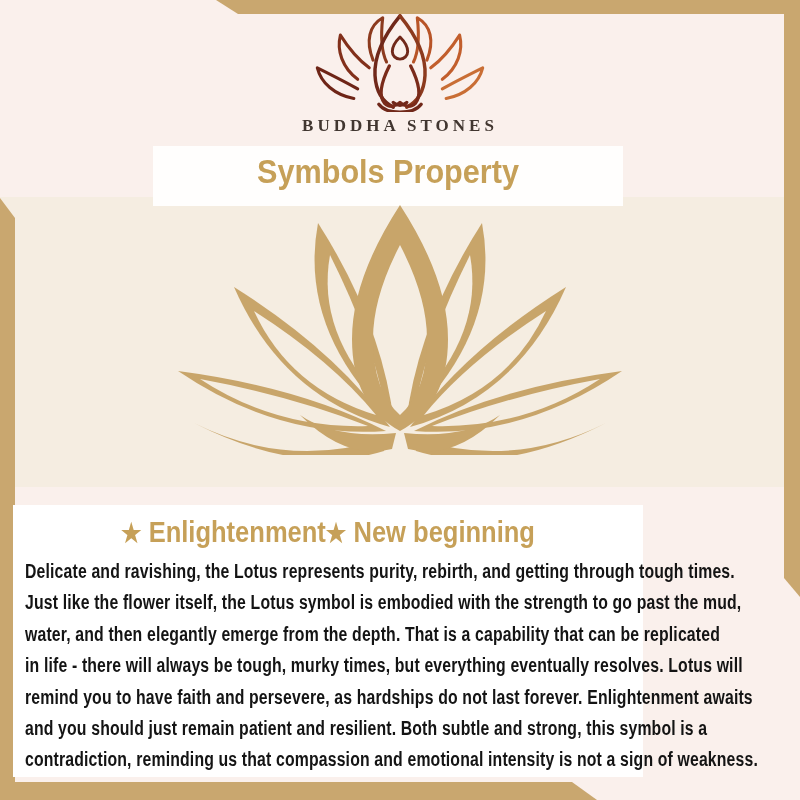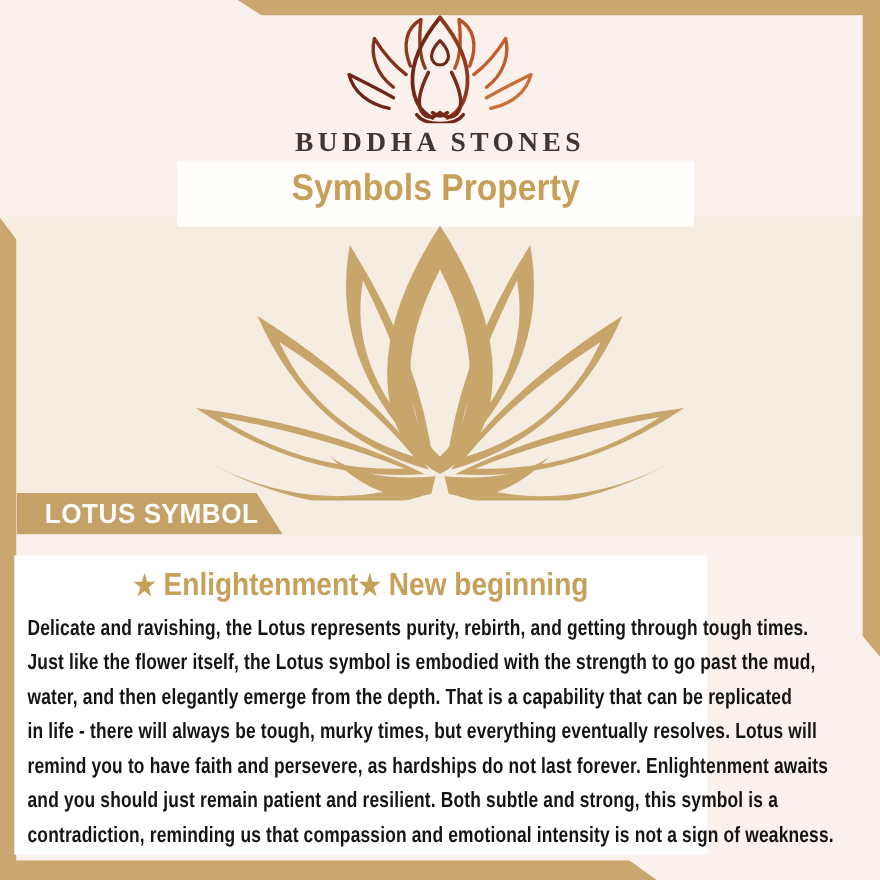--- a/index.html
+++ b/index.html
@@ -11,25 +11,25 @@
   .band-top{clip-path:polygon(216px 0,800px 0,800px 14px,238px 14px);}
   .band-right{clip-path:polygon(784px 0,800px 0,800px 597px,784px 578px);}
   .band-left{clip-path:polygon(0 198px,15px 218px,15px 800px,0 800px);}
   .band-bottom{clip-path:polygon(0 782px,572px 782px,597px 800px,0 800px);}
 
   .beige-band{position:absolute;left:0;top:197px;width:800px;height:290px;background:#f5ede1;}
 
   
   .logo{position:absolute;left:0;top:12px;width:800px;text-align:center;}
   .brand-name{position:absolute;left:0;top:116px;width:800px;text-align:center;
-    font-family:"Liberation Serif",serif;font-size:25px;font-weight:600;
+    font-family:"Liberation Serif",serif;font-size:17px;font-weight:600;
     letter-spacing:4px;color:#413630;}
 
   
-  .title-bar{position:absolute;left:161px;top:146px;width:470px;height:60px;background:#fffefd;}
+  .title-bar{position:absolute;left:153px;top:146px;width:470px;height:60px;background:#fffefd;}
   .title-bar span{display:block;width:100%;text-align:center;line-height:50px;
     font-size:34px;font-weight:bold;color:#c6a058;transform:scaleX(.9);}
 
   
   .lotus{position:absolute;left:170px;top:199px;width:460px;height:256px;}
 
   
   .banner{position:absolute;left:15px;top:448px;width:242px;height:38px;background:#c4a166;
     clip-path:polygon(0 0,218px 0,242px 38px,0 38px);}
   .banner span{display:block;padding-left:27px;line-height:39px;font-size:25px;
@@ -105,23 +105,20 @@
         <path d="M234,234 Q296,240 330,216 Q284,262 238,250 Z" fill="#c8a56a"></path>
       </g>
     </defs>
     <use href="#lotus-half"></use>
     <use href="#lotus-half" transform="translate(460,0) scale(-1,1)"></use>
 
     <path fill-rule="evenodd" fill="#c8a56a" d="M230,6 Q182,80 182,140 Q182,206 230,232 Q278,206 278,140 Q278,80 230,6 Z
          M230,46 Q203,98 203,140 Q203,192 230,216 Q257,192 257,140 Q257,98 230,46 Z"></path>
   </svg>
 
-  <div class="banner">
-    <span>LOTUS SYMBOL</span>
-  </div>
 
   <div class="panel">
     <div class="panel-heading"><span class="star">★</span><span> Enlightenment</span><span class="star">★</span><span> New beginning</span></div>
     <div class="panel-body">
       <div class="line">Delicate and ravishing, the Lotus represents purity, rebirth, and getting through tough times.</div>
       <div class="line">Just like the flower itself, the Lotus symbol is embodied with the strength to go past the mud,</div>
       <div class="line">water, and then elegantly emerge from the depth. That is a capability that can be replicated</div>
       <div class="line">in life - there will always be tough, murky times, but everything eventually resolves. Lotus will</div>
       <div class="line">remind you to have faith and persevere, as hardships do not last forever. Enlightenment awaits</div>
       <div class="line">and you should just remain patient and resilient. Both subtle and strong, this symbol is a</div>

